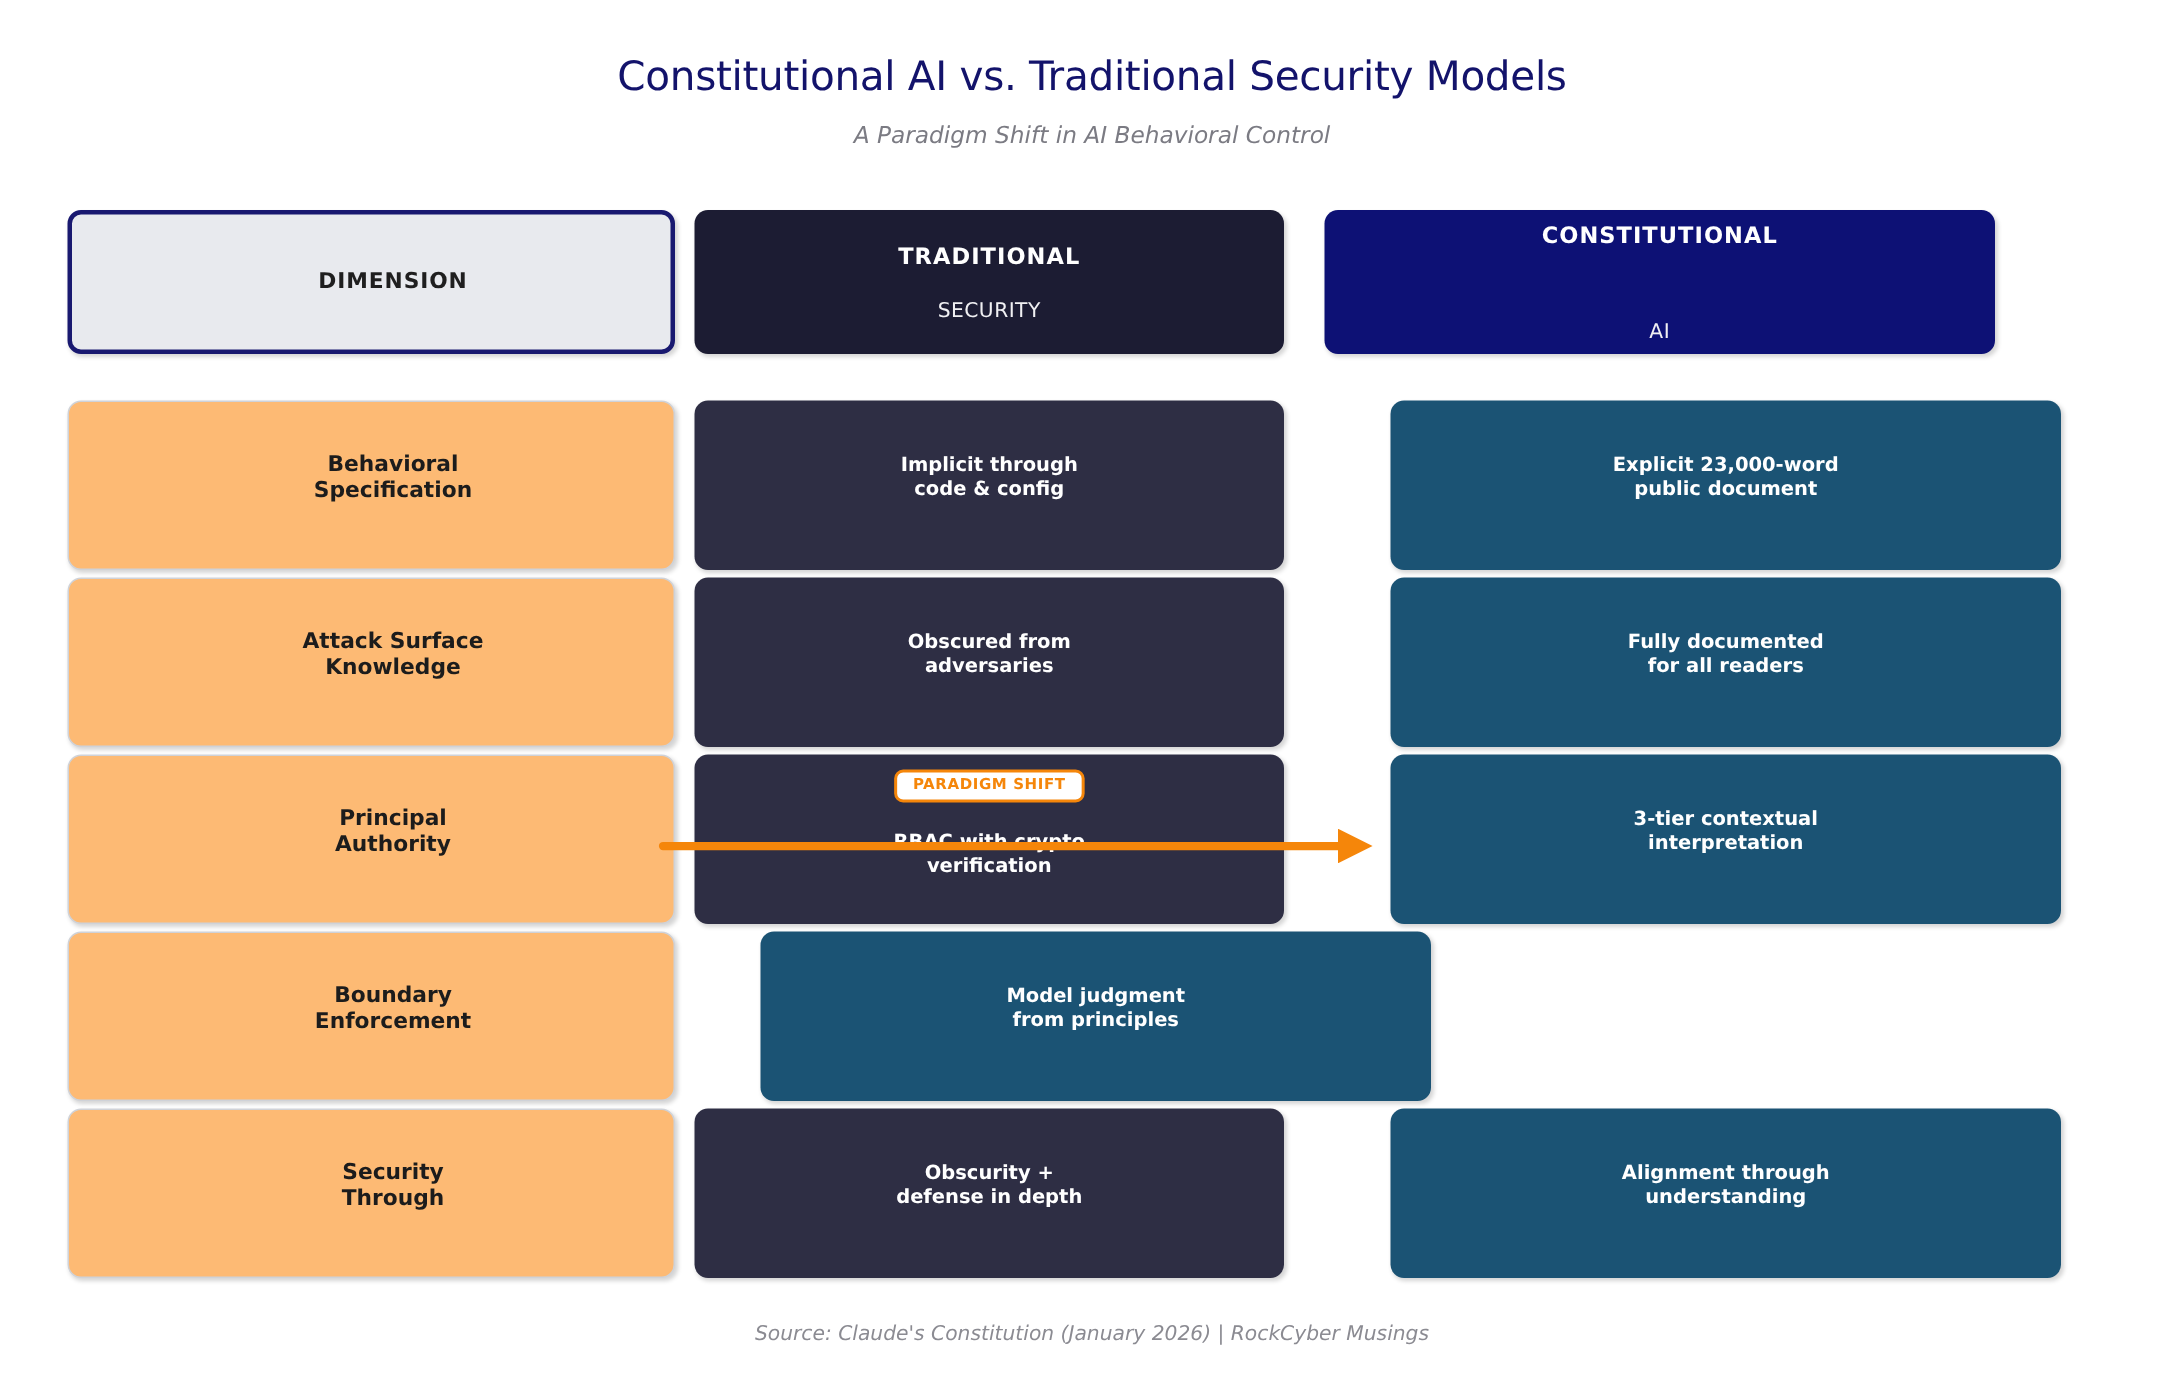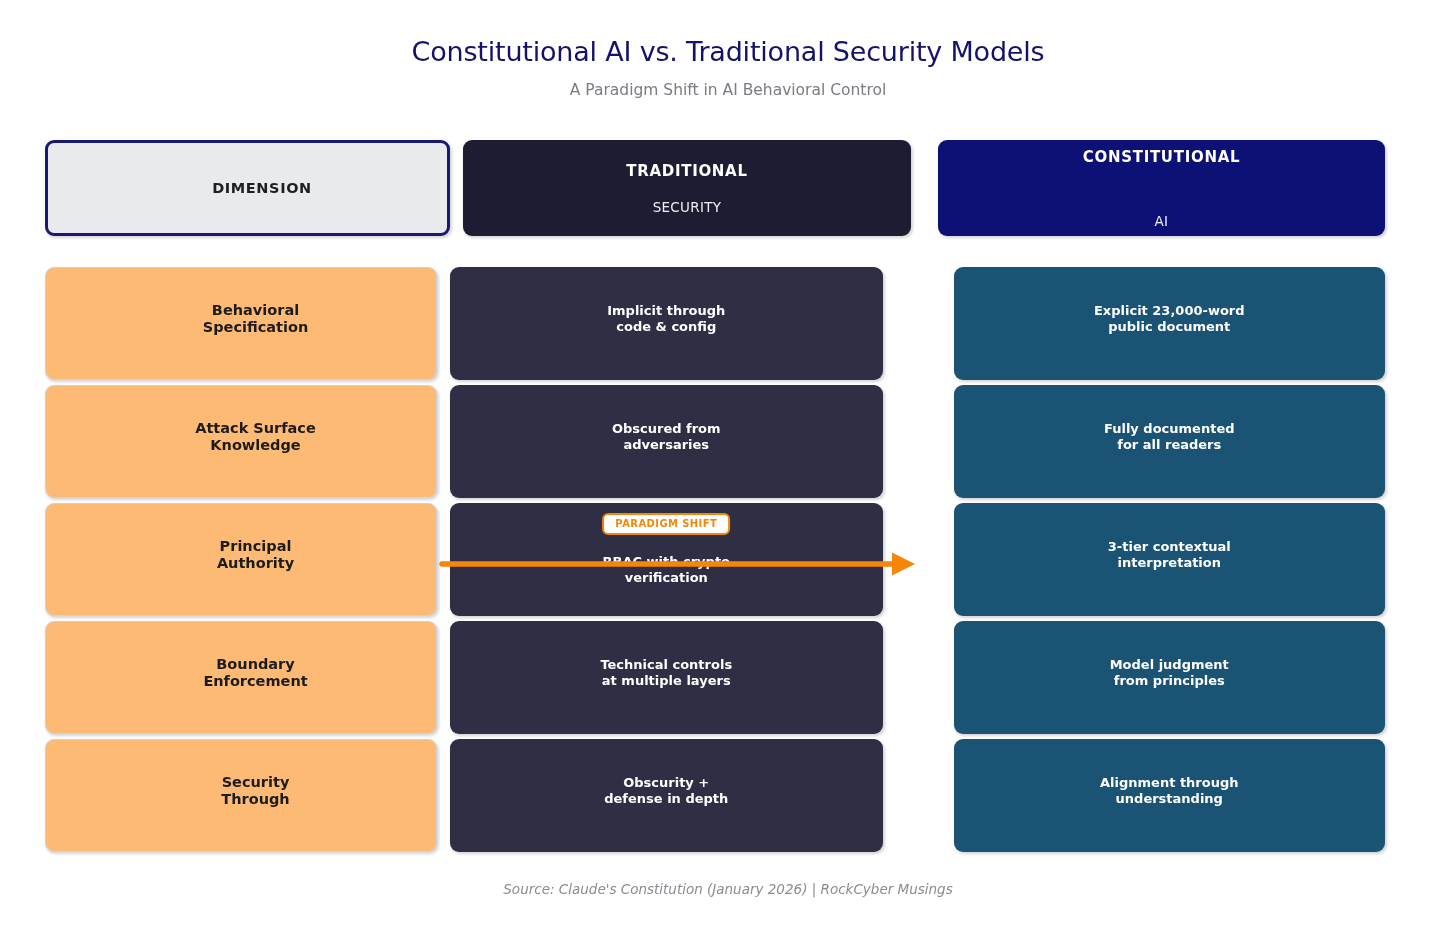--- a/index.html
+++ b/index.html
@@ -29,37 +29,38 @@
     padding-top: 36px;
     font-size: 27px;
     font-weight: normal;
     color: #13136b;
     letter-spacing: -0.2px;
   }
   .chart-subtitle {
     margin: 0;
     padding-top: 14px;
     font-size: 15.5px;
+    font-style: italic;
     color: #7b7b83;
   }
 
   
   .matrix {
     position: absolute;
     top: 140px;
     left: 45px;
     width: 1340px;
   }
   .row {
     position: relative;
     display: flex;
     gap: 0;
   }
   .col-dim   { width: 405px; margin-right: 13px; padding-left: 29px; }
-  .col-trad  { width: 448px; margin-right: 27px; }
+  .col-trad  { width: 393px; margin-right: 27px; }
   .col-const { width: 447px; gap: 28px; }
 
   .cell {
     box-sizing: border-box;
     border-radius: 9px;
     display: flex;
     flex-direction: column;
     align-items: center;
     justify-content: center;
     text-align: center;
@@ -235,23 +236,20 @@
     </div>
     <div class="cell col-const c-const">
       <div class="cell-text">3-tier contextual<br>interpretation</div>
     </div>
   </div>
 
   <div class="row data-row">
     <div class="cell col-dim c-dim">
       <div class="cell-text">Boundary<br>Enforcement</div>
     </div>
-    <div class="cell col-trad c-trad">
-      <div class="cell-text">Technical controls<br>at multiple layers</div>
-    </div>
     <div class="cell col-const c-const">
       <div class="cell-text">Model judgment<br>from principles</div>
     </div>
   </div>
 
   <div class="row data-row">
     <div class="cell col-dim c-dim">
       <div class="cell-text">Security<br>Through</div>
     </div>
     <div class="cell col-trad c-trad">

